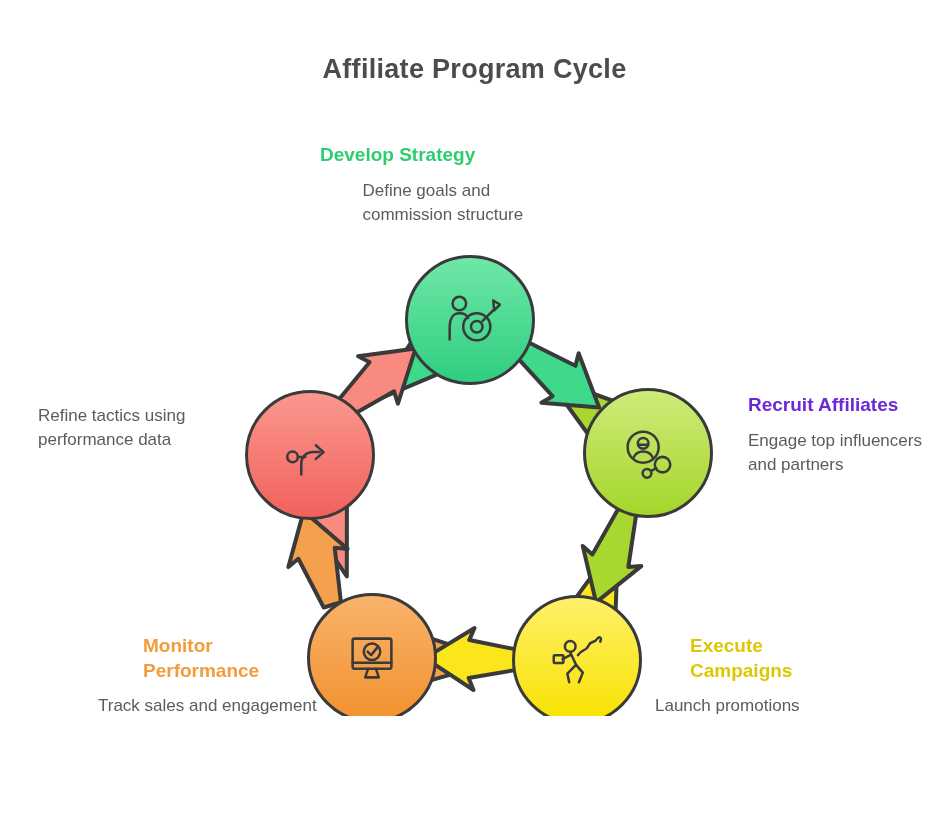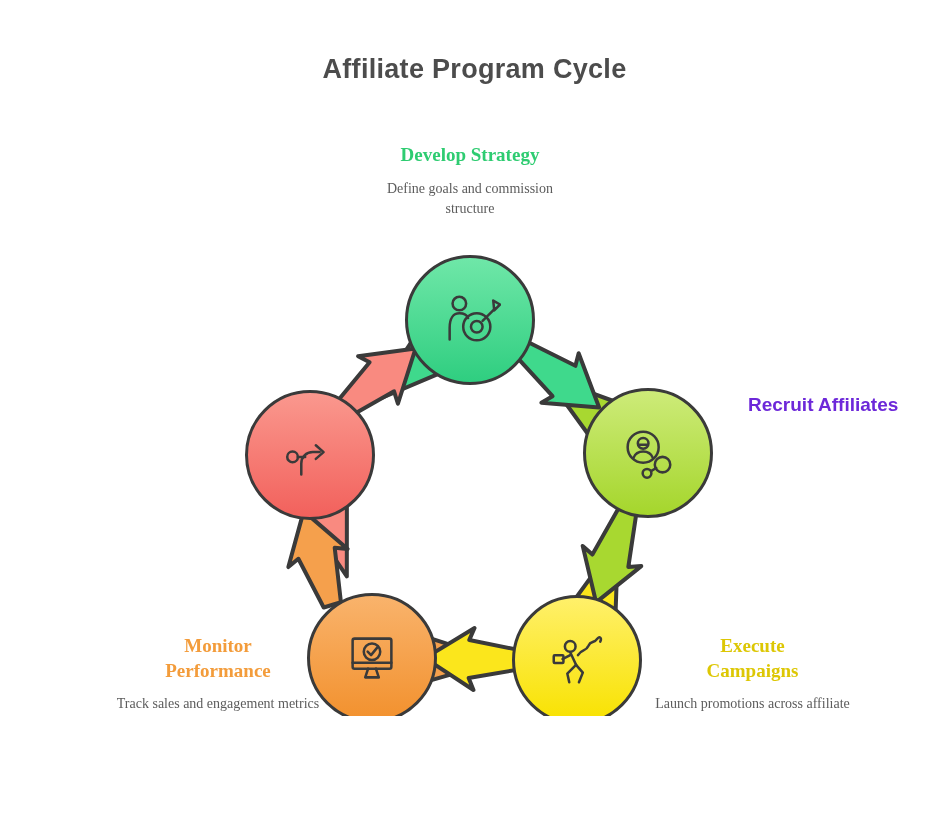--- a/index.html
+++ b/index.html
@@ -6,22 +6,22 @@
   body{font-family:"Liberation Sans", sans-serif;}
   .stage{position:relative;width:949px;height:716px;background:#ffffff;overflow:hidden;}
   .title{position:absolute;top:54px;left:0;width:949px;margin:0;text-align:center;
          font-size:27px;font-weight:700;color:#4c4c4c;letter-spacing:.3px;}
   .wedge,.arrow{position:absolute;}
   .node-circle{position:absolute;width:130px;height:130px;border-radius:50%;
                border:3px solid #3a3a3a;box-sizing:border-box;
                display:flex;align-items:center;justify-content:center;}
   .label-block{position:absolute;}
   .node-label{font-size:19px;font-weight:700;line-height:1.3;}
-  .node-desc{font-size:14px;line-height:1.42;color:#5c5c5c;margin-top:11px;}
-  .center{text-align:center;font-family:Liberation Serif, serif;}
+  .node-desc{font-size:17px;line-height:1.42;color:#5c5c5c;margin-top:11px;}
+  .center{}
   .heading-narrow-monitor{width:150px;margin:0 auto;}
   .heading-narrow-execute{width:125px;margin:0 auto;}
   .desc-narrow{max-width:215px;margin-left:auto;margin-right:auto;}
   svg{display:block;}
 </style>
 </head>
 <body>
 
 <div class="stage">
 
@@ -113,28 +113,30 @@
     </svg>
   </div>
 
   <div class="label-block center" style="left:320px;top:143px;width:300px;">
     <div class="node-label" style="color: rgb(46, 204, 113);">Develop Strategy</div>
     <div class="node-desc desc-narrow">Define goals and commission structure</div>
   </div>
 
   <div class="label-block" style="left:748px;top:393px;width:178px;">
     <div class="node-label" style="color: #6d28d9;">Recruit Affiliates</div>
+    <div class="node-desc">Engage top influencers and partners</div>
   </div>
 
   <div class="label-block center" style="left:655px;top:634px;width:195px;">
     <div class="node-label heading-narrow-execute" style="color: rgb(221, 199, 4);">Execute Campaigns</div>
     <div class="node-desc">Launch promotions across affiliate channels</div>
   </div>
 
   <div class="label-block center" style="left:98px;top:634px;width:240px;">
     <div class="node-label heading-narrow-monitor" style="color: rgb(243, 156, 59);">Monitor Performance</div>
     <div class="node-desc">Track sales and engagement metrics</div>
   </div>
 
   <div class="label-block" style="left:38px;top:393px;width:205px;">
+    <div class="node-desc">Refine tactics using performance data</div>
   </div>
 
 </div>
 
 </body></html>

